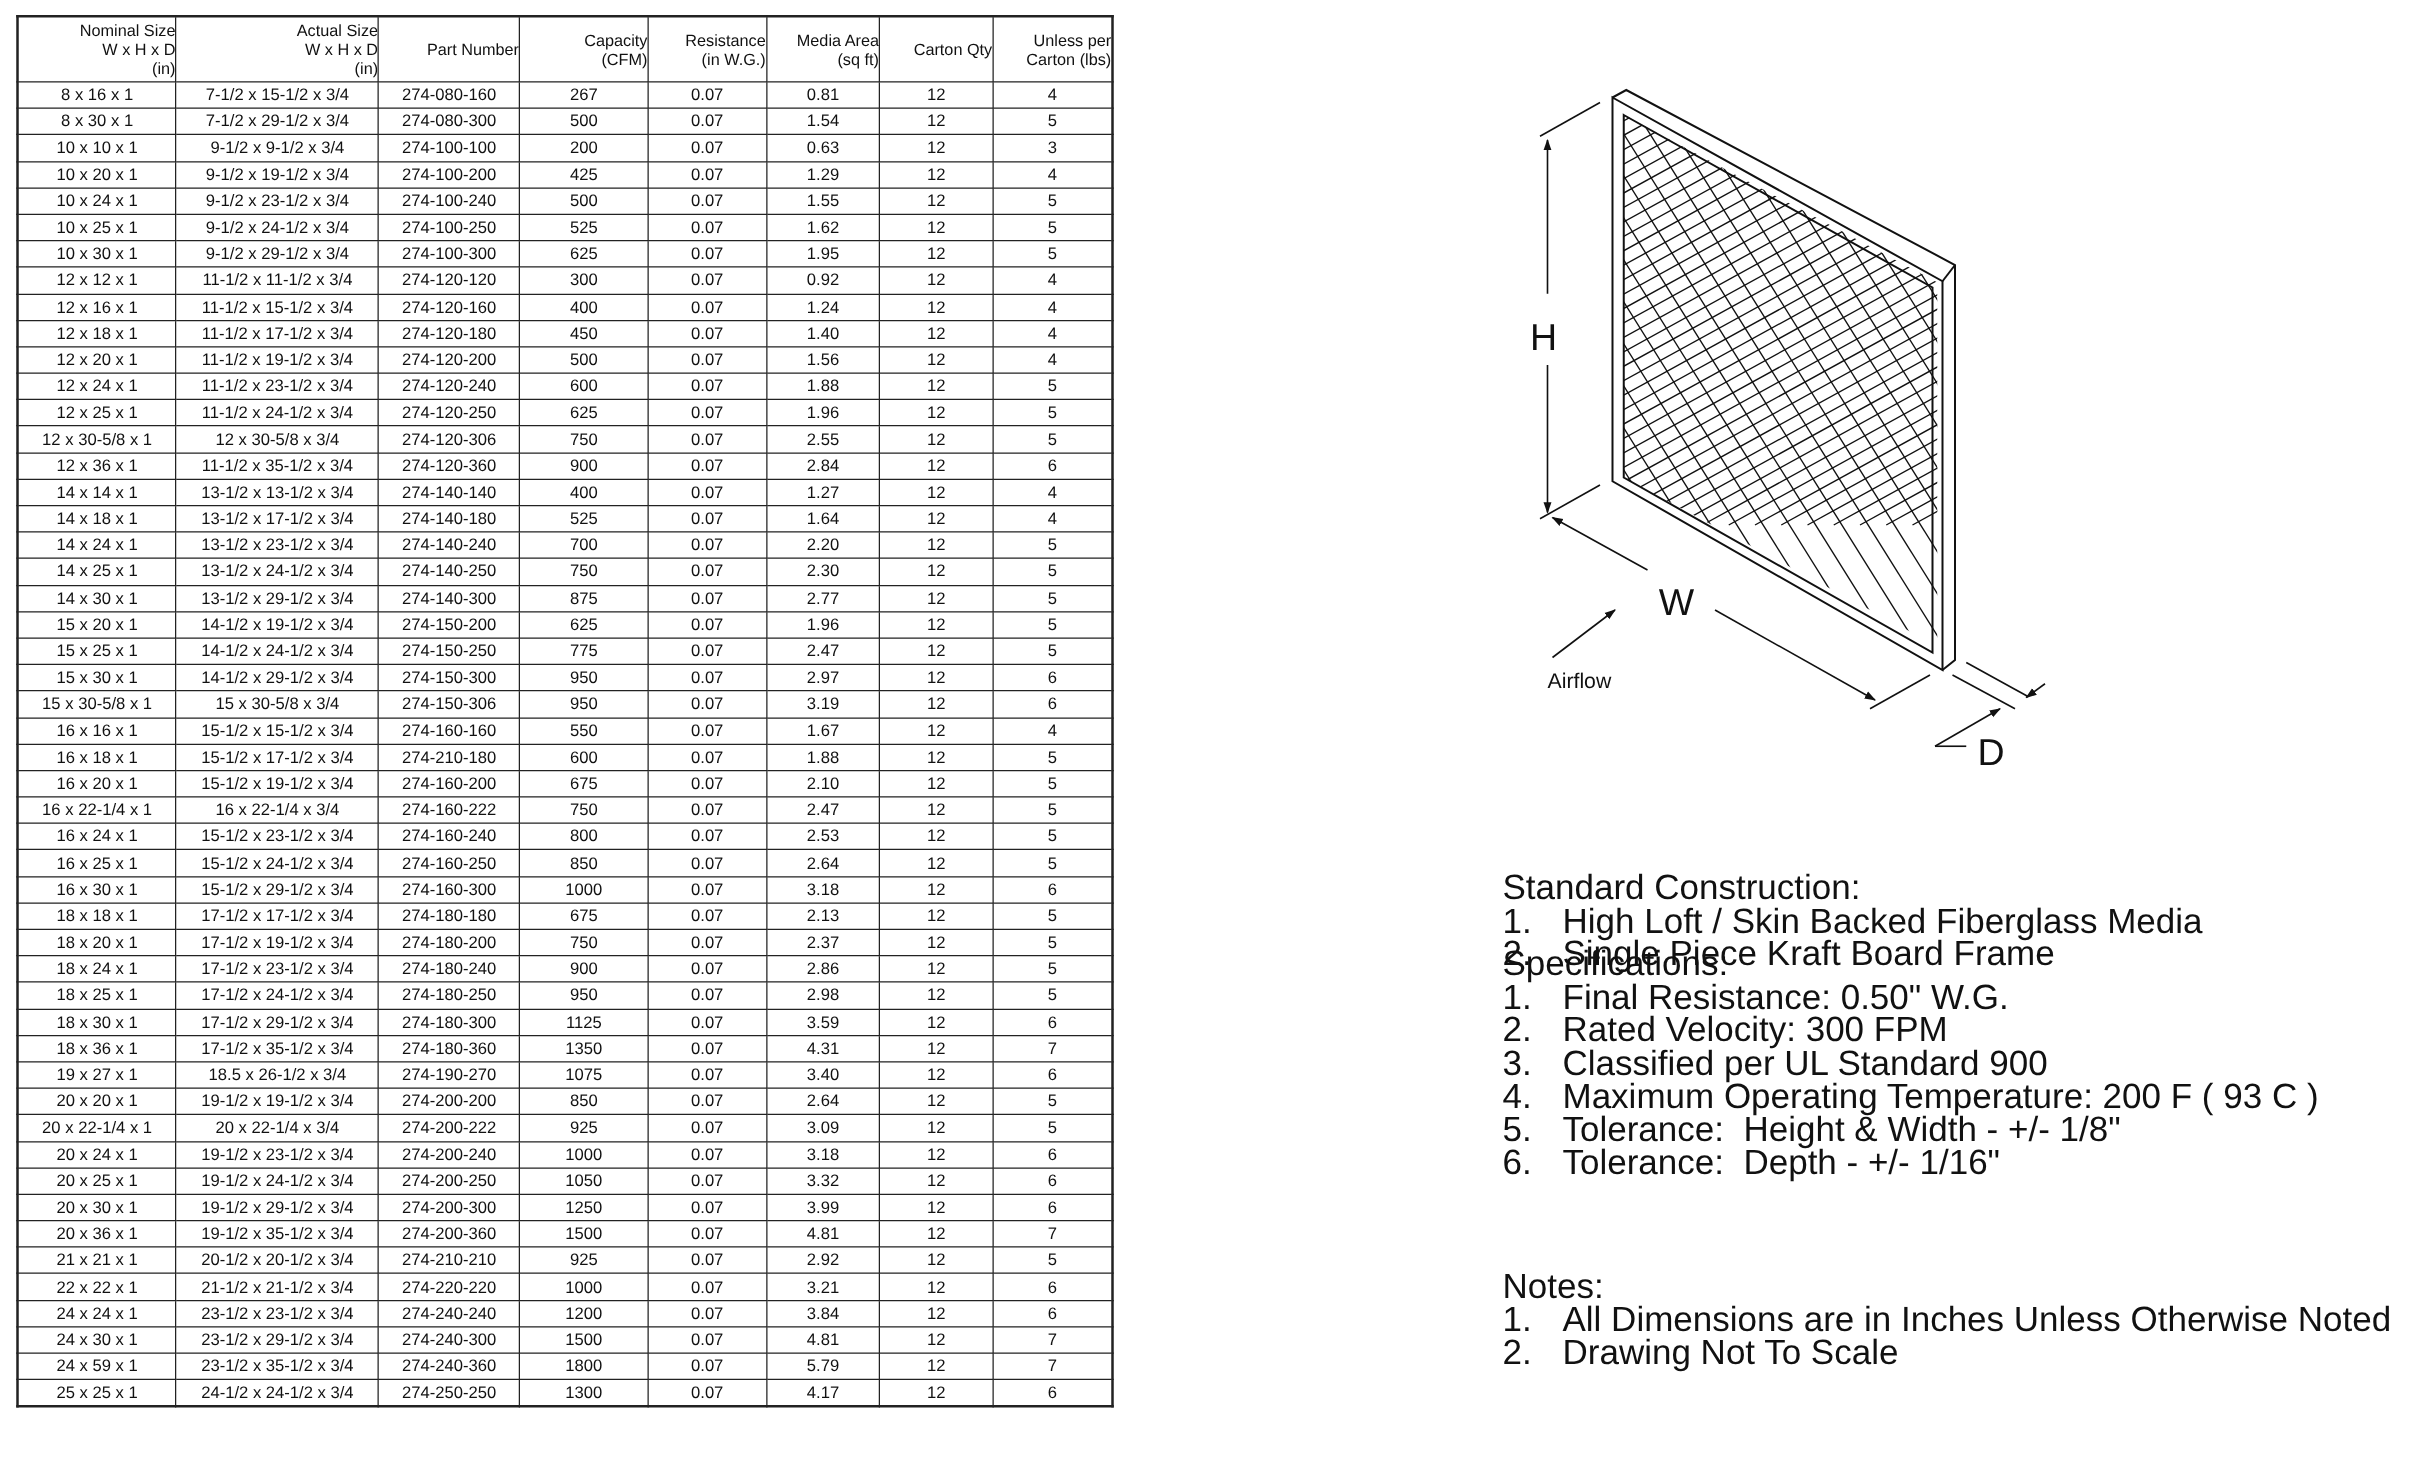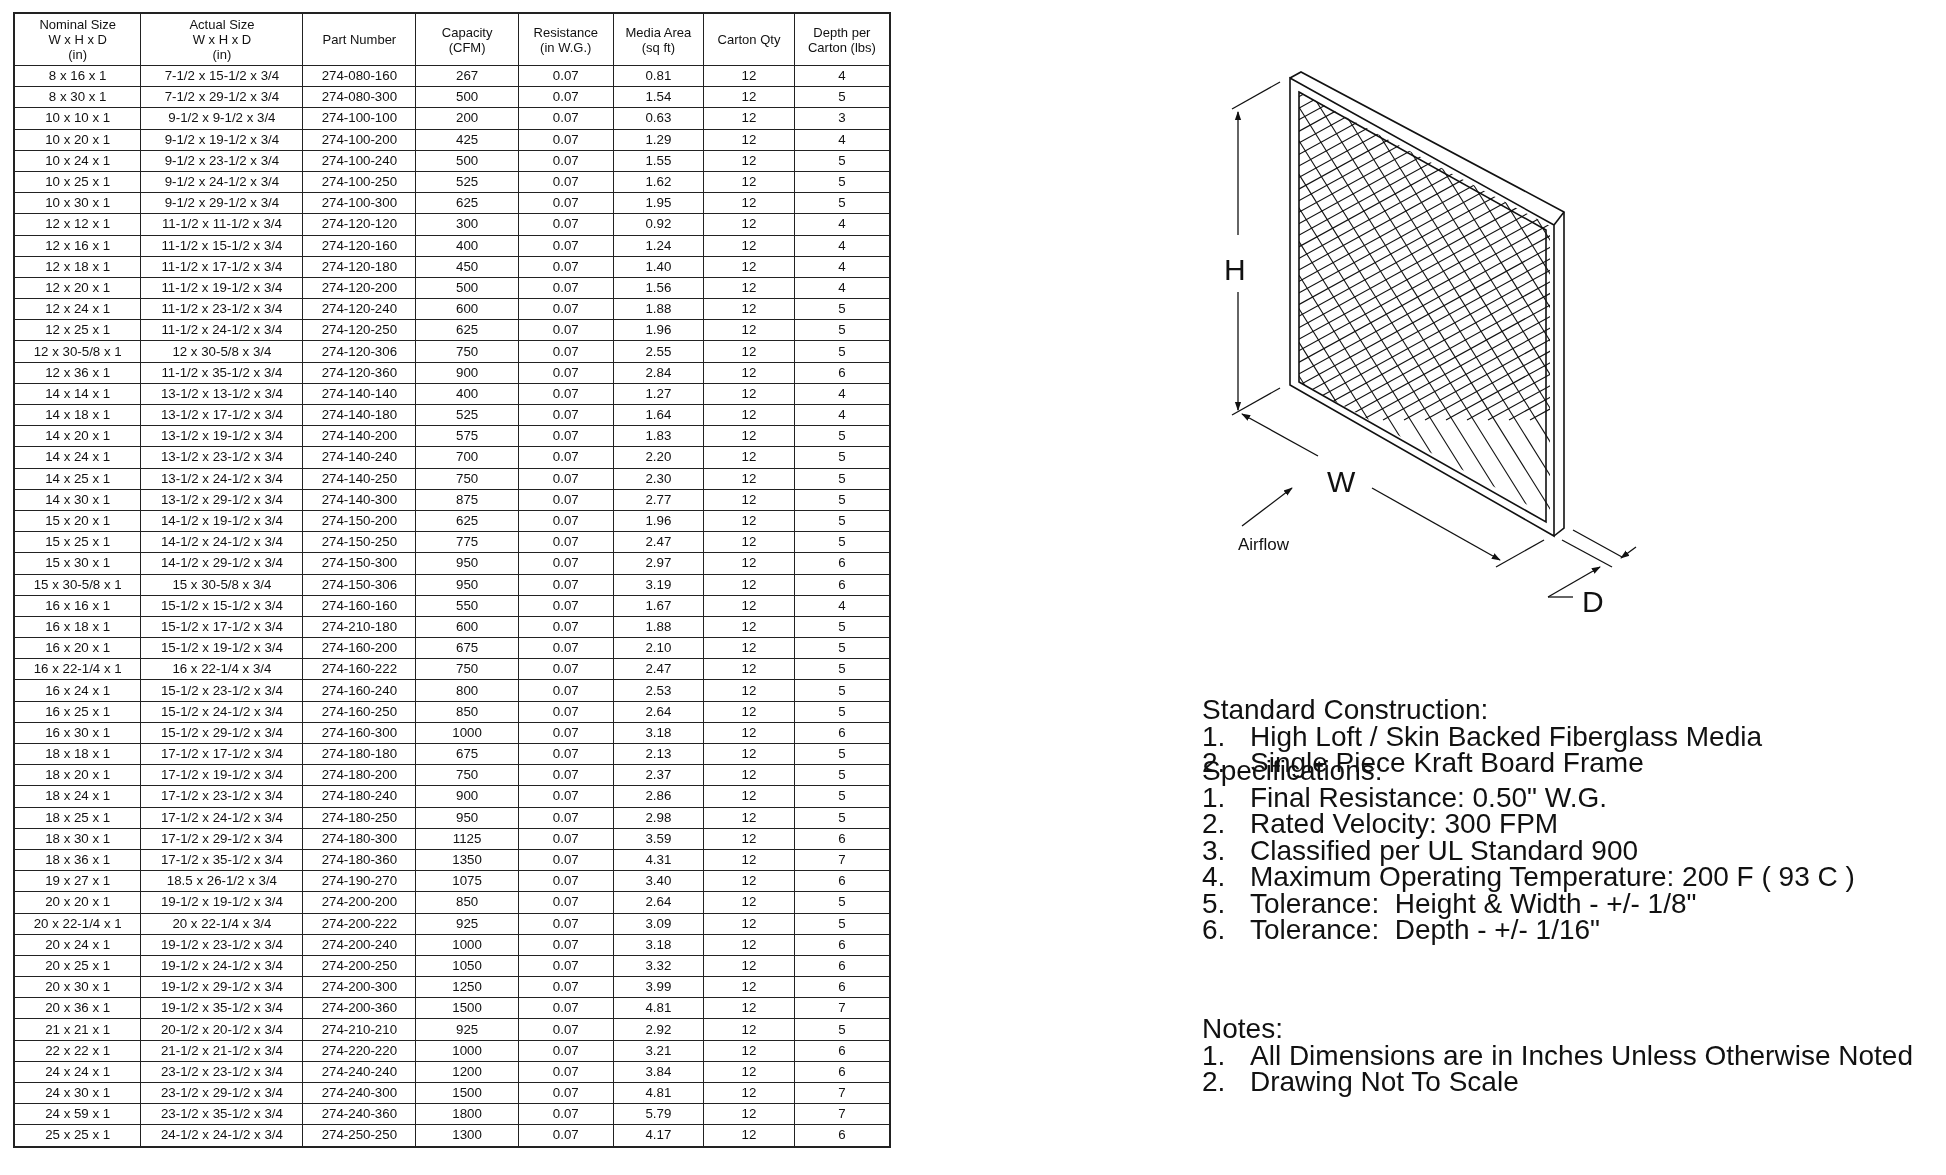--- a/index.html
+++ b/index.html
@@ -4,21 +4,21 @@
 <style>
   html, body { margin: 0; padding: 0; background: #ffffff; }
   body { width: 1946px; height: 1175px; position: relative; overflow: hidden;
          font-family: "Liberation Sans", sans-serif; color: #111; }
   #spec-table { position: absolute; left: 13px; top: 12px; width: 878px;
                 border-collapse: collapse; table-layout: fixed; border: 2px solid #222; }
   #spec-table th, #spec-table td { border: 1.6px solid #222; text-align: center;
                 padding: 0; font-weight: normal; white-space: nowrap; overflow: hidden; }
   #spec-table th { height: 51px; font-size: 13px; line-height: 15px; }
   #spec-table td { height: 20.2px; font-size: 13.3px; line-height: 14px; }
-  .hdr-line { display: block; }
+  .hdr-line { display: block; text-align: right; }
   #drawing { position: absolute; left: 1180px; top: 40px; width: 600px; height: 600px; }
   .spec-block { position: absolute; left: 1202px; font-size: 28px; line-height: 26.5px; color: #111; }
   .spec-heading { display: block; }
   .spec-item { display: flex; }
   .spec-num { display: inline-block; width: 48px; }
   .dim-label { font-family: "Liberation Sans", sans-serif; }
 </style>
 </head>
 <body>
 
@@ -57,21 +57,21 @@
           <span class="hdr-line">(in W.G.)</span>
         </th>
         <th>
           <span class="hdr-line">Media Area</span>
           <span class="hdr-line">(sq ft)</span>
         </th>
         <th>
           <span class="hdr-line">Carton Qty</span>
         </th>
         <th>
-          <span class="hdr-line">Depth per</span>
+          <span class="hdr-line">Unless per</span>
           <span class="hdr-line">Carton (lbs)</span>
         </th>
       </tr>
   </thead>
   <tbody id="tbody">
       <tr>
         <td>8 x 16 x 1</td>
         <td>7-1/2 x 15-1/2 x 3/4</td>
         <td>274-080-160</td>
         <td>267</td>
@@ -232,30 +232,20 @@
       </tr>
       <tr>
         <td>14 x 18 x 1</td>
         <td>13-1/2 x 17-1/2 x 3/4</td>
         <td>274-140-180</td>
         <td>525</td>
         <td>0.07</td>
         <td>1.64</td>
         <td>12</td>
         <td>4</td>
-      </tr>
-      <tr>
-        <td>14 x 20 x 1</td>
-        <td>13-1/2 x 19-1/2 x 3/4</td>
-        <td>274-140-200</td>
-        <td>575</td>
-        <td>0.07</td>
-        <td>1.83</td>
-        <td>12</td>
-        <td>5</td>
       </tr>
       <tr>
         <td>14 x 24 x 1</td>
         <td>13-1/2 x 23-1/2 x 3/4</td>
         <td>274-140-240</td>
         <td>700</td>
         <td>0.07</td>
         <td>2.20</td>
         <td>12</td>
         <td>5</td>

